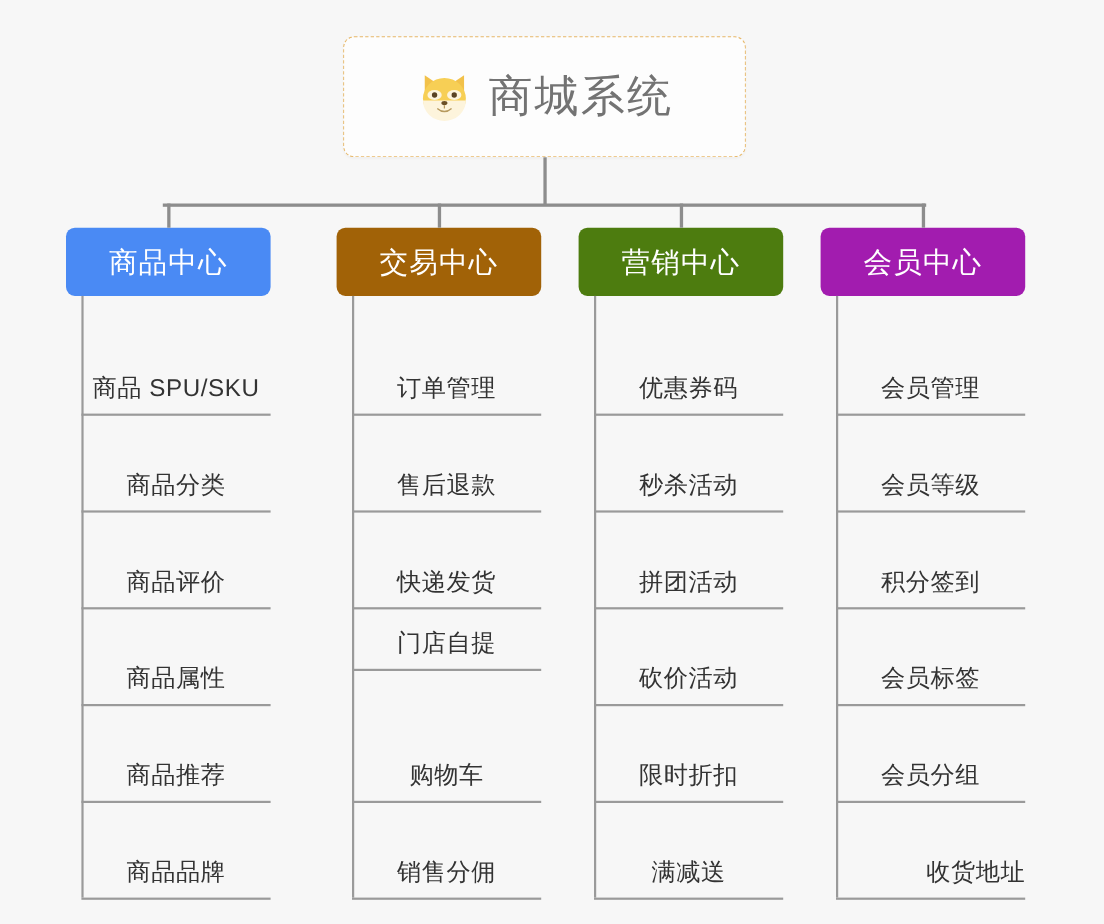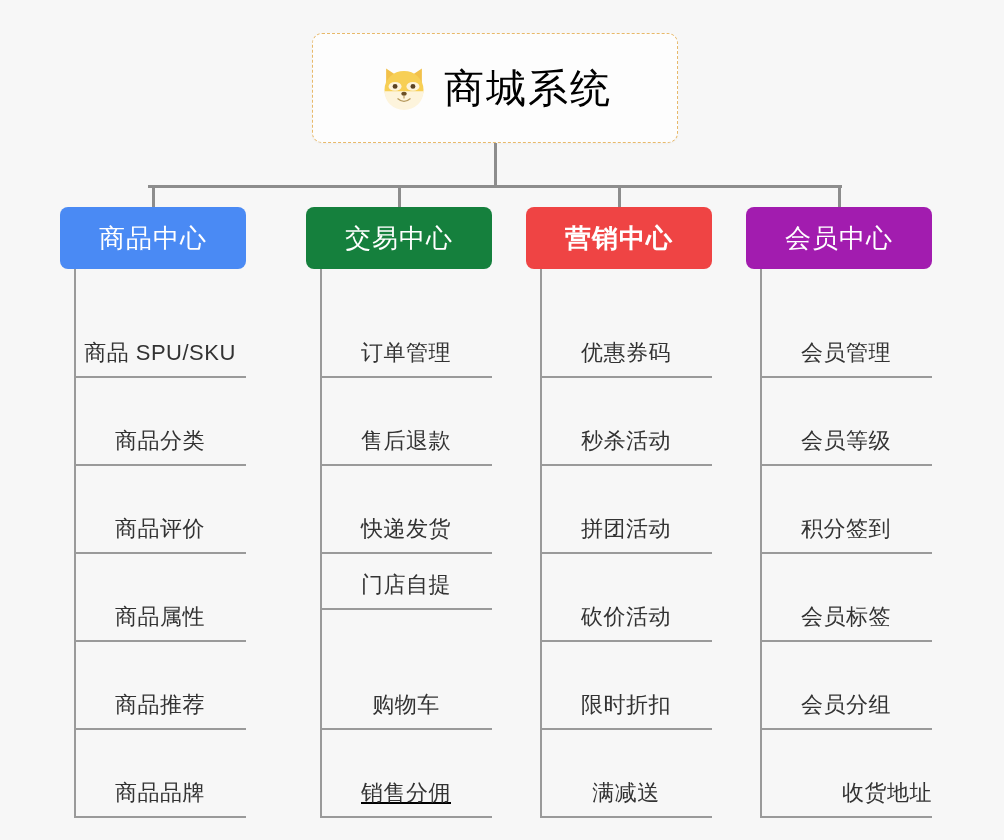--- a/index.html
+++ b/index.html
@@ -95,21 +95,21 @@
 
           <ellipse cx="21" cy="30" rx="3" ry="3" fill="#5a4324"></ellipse>
           <ellipse cx="43" cy="30" rx="3" ry="3" fill="#5a4324"></ellipse>
 
           <ellipse cx="32" cy="39" rx="3.4" ry="2.4" fill="#6b5026"></ellipse>
 
           <path d="M32 41.5 L32 45" stroke="#b79a5e" stroke-width="1.4" fill="none"></path>
           <path d="M24 45 q8 7 16 0" stroke="#b79a5e" stroke-width="1.6" fill="none"></path>
         </svg>
       </span>
-      <span class="root-title" style="color: #000000;">商城系统</span>
+      <span class="root-title" style="color: #737373;">商城系统</span>
     </div>
   </div>
 
   <div class="conn conn-v-root"></div>
   <div class="conn conn-bus"></div>
 
   <div id="columns-host">
       <div class="cat-box" style="left: 60px; background: rgb(74, 138, 244);">
         <span>商品中心</span>
       </div>
@@ -125,43 +125,43 @@
       </div>
       <div class="leaf" style="left: 74px; top: 554px; width: 172px;">
         <span class="leaf-label">商品属性</span>
       </div>
       <div class="leaf" style="left: 74px; top: 642px; width: 172px;">
         <span class="leaf-label">商品推荐</span>
       </div>
       <div class="leaf" style="left: 74px; top: 730px; width: 172px;">
         <span class="leaf-label">商品品牌</span>
       </div>
-      <div class="cat-box" style="left: 306px; background: #15803d;">
+      <div class="cat-box" style="left: 306px; background: #a16207;">
         <span>交易中心</span>
       </div>
       <div class="spine" style="left: 320px; height: 547px; top: 269px;"></div>
       <div class="leaf" style="left: 320px; top: 290px; width: 172px;">
         <span class="leaf-label">订单管理</span>
       </div>
       <div class="leaf" style="left: 320px; top: 378px; width: 172px;">
         <span class="leaf-label">售后退款</span>
       </div>
       <div class="leaf" style="left: 320px; top: 466px; width: 172px;">
         <span class="leaf-label">快递发货</span>
       </div>
       <div class="leaf" style="left: 320px; top: 522px; width: 172px;">
         <span class="leaf-label">门店自提</span>
       </div>
       <div class="leaf" style="left: 320px; top: 642px; width: 172px;">
         <span class="leaf-label">购物车</span>
       </div>
-      <div class="leaf" style="left: 320px; top: 730px; width: 172px; text-decoration: underline;">
+      <div class="leaf" style="left: 320px; top: 730px; width: 172px;">
         <span class="leaf-label">销售分佣</span>
       </div>
-      <div class="cat-box" style="left: 526px; background: #ef4444; font-weight: bold;">
+      <div class="cat-box" style="left: 526px; background: #4d7c0f;">
         <span>营销中心</span>
       </div>
       <div class="spine" style="left: 540px; height: 547px; top: 269px;"></div>
       <div class="leaf" style="left: 540px; top: 290px; width: 172px; font-family: Liberation Serif, serif;">
         <span class="leaf-label">优惠券码</span>
       </div>
       <div class="leaf" style="left: 540px; top: 378px; width: 172px;">
         <span class="leaf-label">秒杀活动</span>
       </div>
       <div class="leaf" style="left: 540px; top: 466px; width: 172px;">

